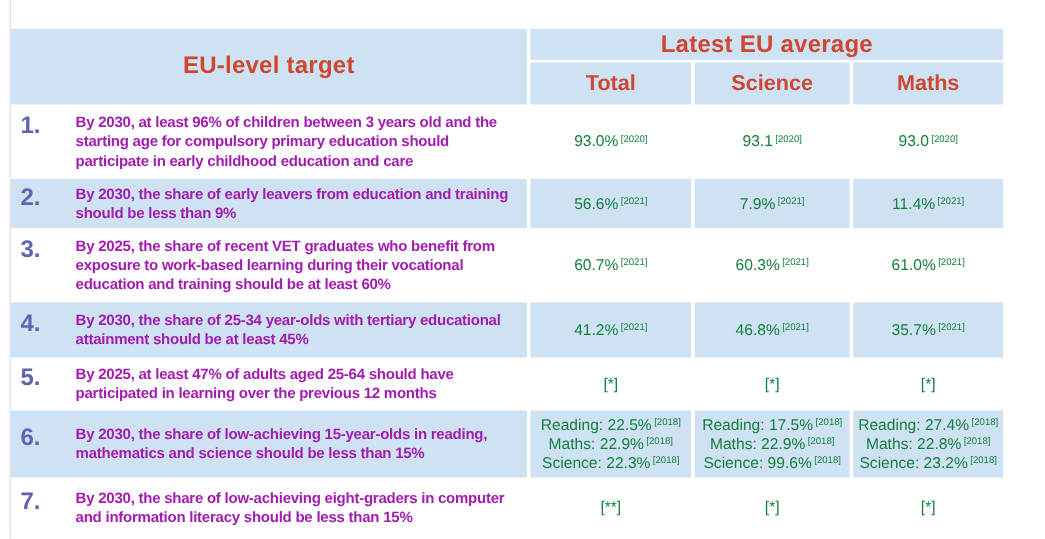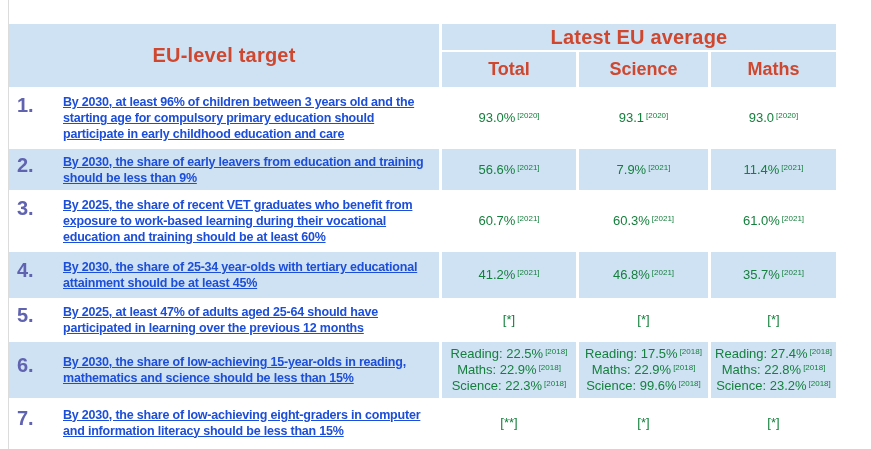--- a/index.html
+++ b/index.html
@@ -42,22 +42,22 @@
   tbody tr:nth-child(6) td { height:56px; }
   tbody tr:nth-child(7) td { height:45px; }
   .target-wrap { display:flex; align-items:flex-start; padding:3px 2px 3px 8px; }
   .row-number {
     flex:0 0 46px; width:46px;
     font-size:20px; font-weight:bold; color:#6063b0;
     line-height:1; padding-top:1px;
   }
   .row-target {
     flex:1;
-    font-size:12.5px; font-weight:bold; color:#1d4ed8;
-    line-height:16px; letter-spacing:-0.2px;text-decoration:underline;
+    font-size:12.5px; font-weight:bold; color:#a21caf;
+    line-height:16px; letter-spacing:-0.2px;
   }
   .value-cell {
     text-align:center; color:#15803d;
     font-size:13px; line-height:16px;
   }
   .value-line { white-space:nowrap; }
   .note {
     font-size:8px; vertical-align:4px; margin-left:2px; line-height:0;
   }
 </style>

